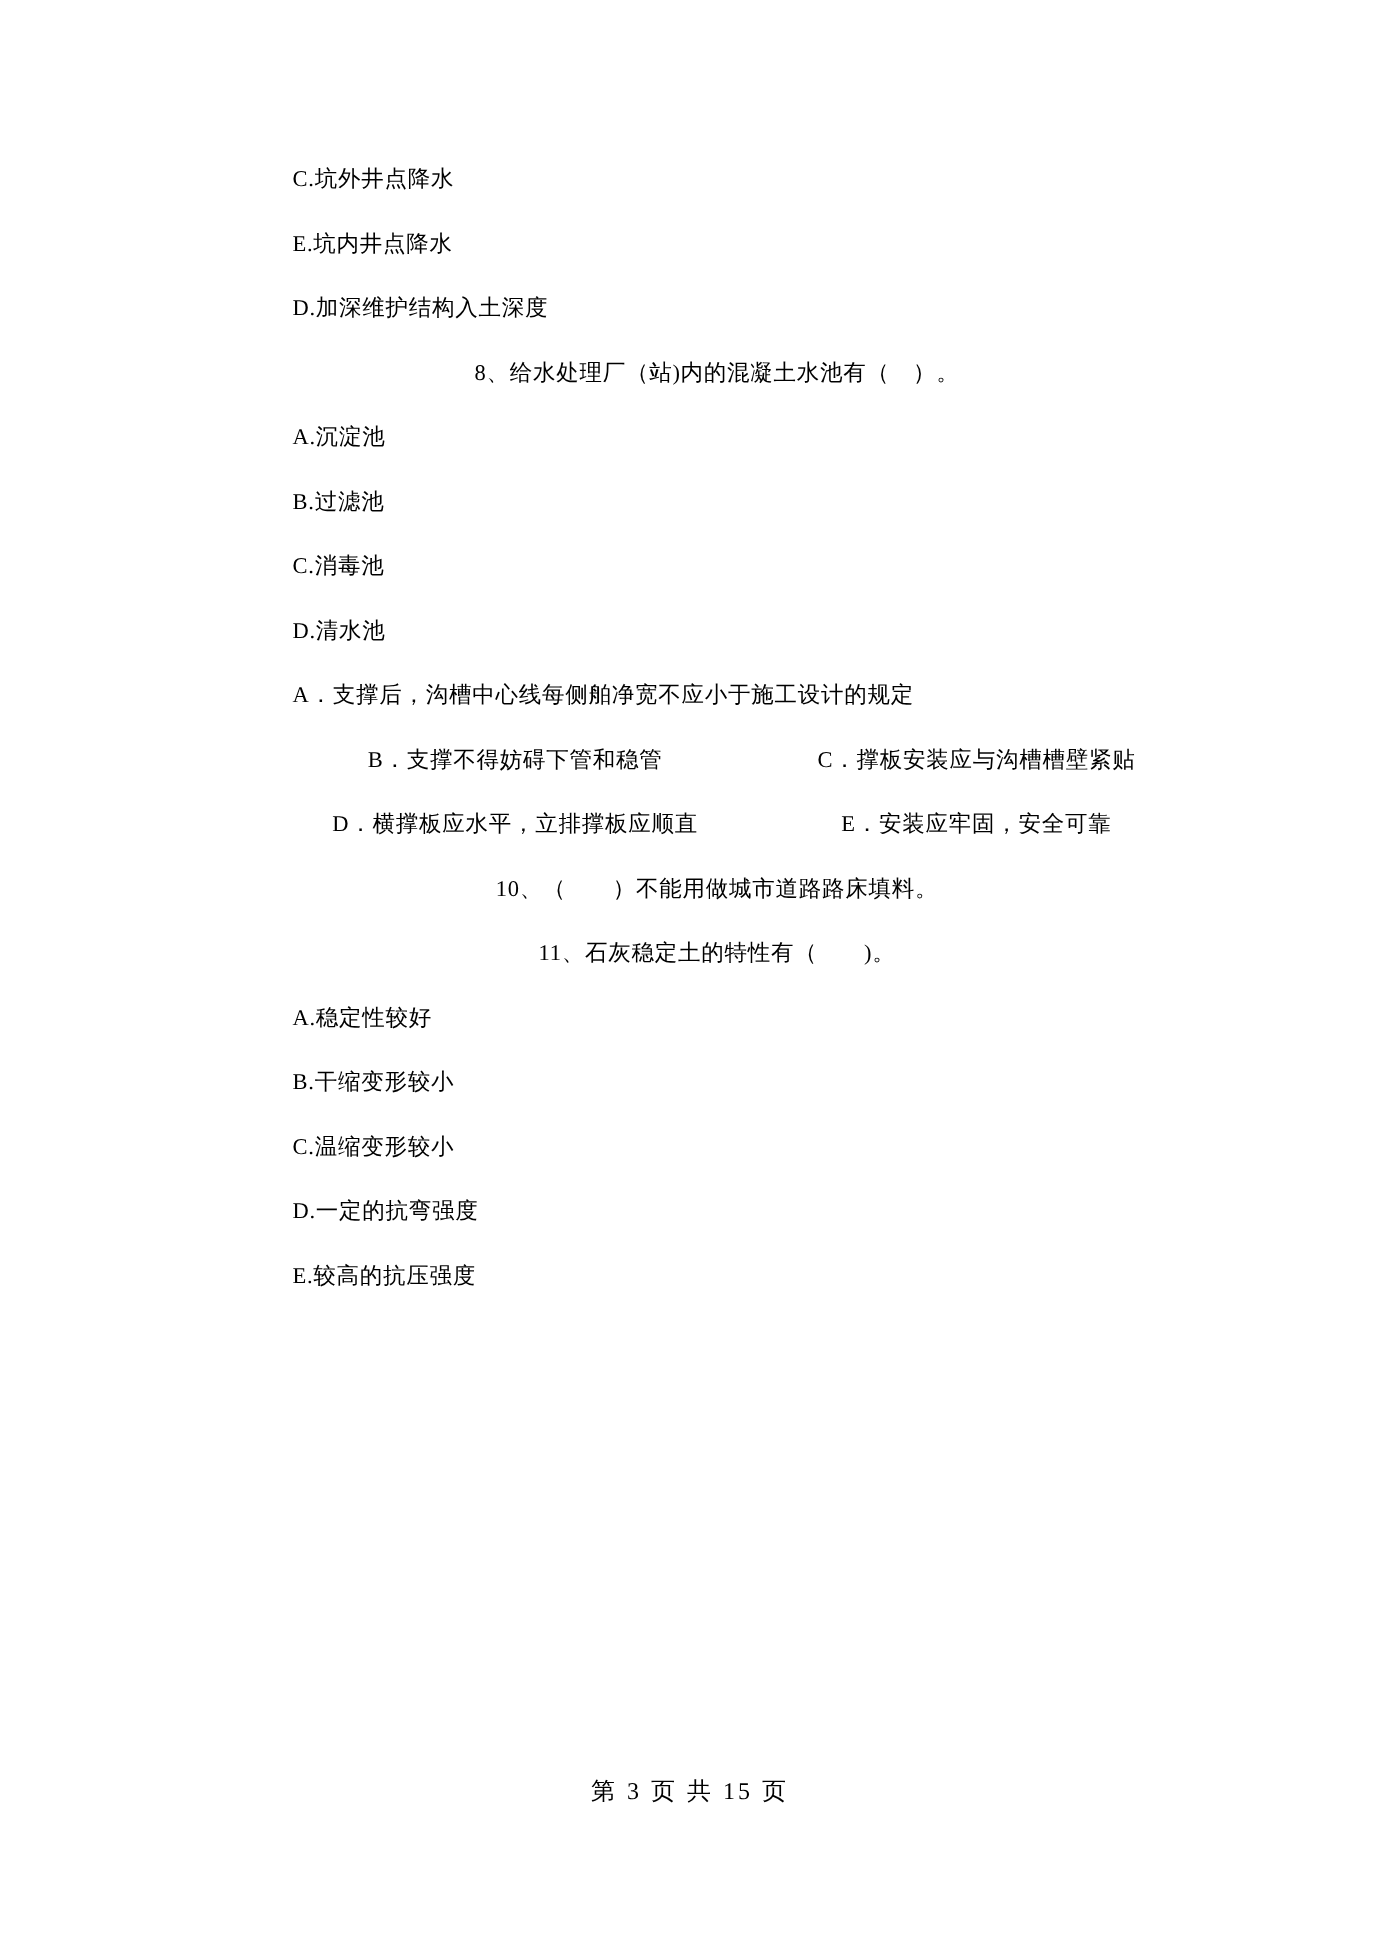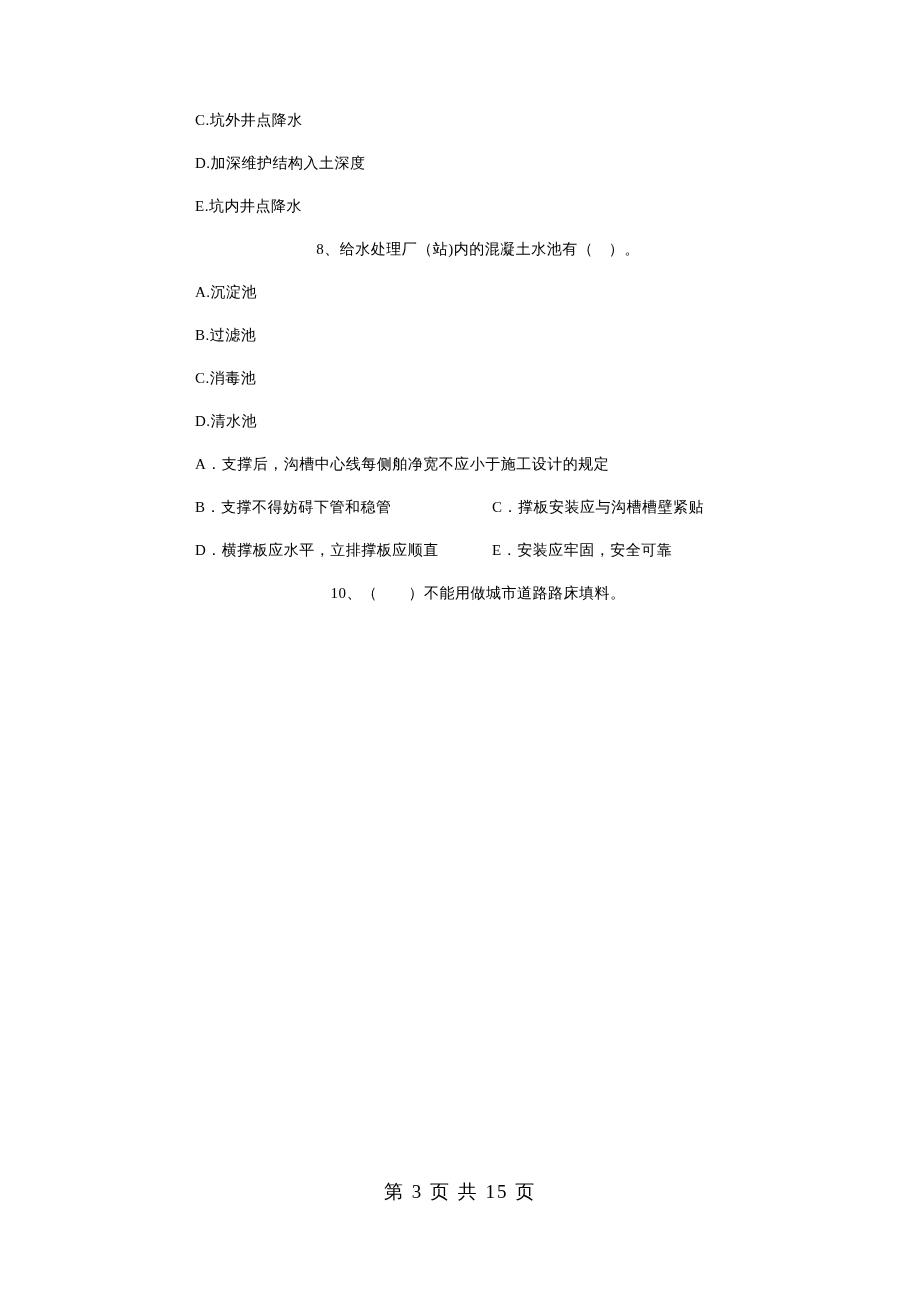--- a/index.html
+++ b/index.html
@@ -25,42 +25,43 @@
   .opt-container { padding-left: 49px; }
   .q-container { padding-left: 0; }
   .opt { margin-bottom: 28px; }
   .q   { margin-bottom: 28px; text-align: center; }
   .opt-tight { margin-bottom: 27px; }
   .gap-b22 { margin-bottom: 22px; }
   .two-col {
     display: flex;
     margin-bottom: 28px;
     padding-left: 49px;
+    text-align: center;
   }
   .two-col .col1 { width: 297px; }
   .two-col .col2 { flex: 1; }
   .footer {
     position: absolute;
     bottom: 97px;
     left: 0;
     width: 920px;
     text-align: center;
-    font-size: 19px;
+    font-size: 16px;
     letter-spacing: 2px;
   }
 </style>
 </head>
 <body>
 
 <div class="page">
 
   <div class="opt-container">
     <div class="line opt">C.坑外井点降水</div>
+    <div class="line opt">E.坑内井点降水</div>
     <div class="line opt">D.加深维护结构入土深度</div>
-    <div class="line opt">E.坑内井点降水</div>
   </div>
 
   <div class="q-container">
     <div class="line q">8、给水处理厂（站)内的混凝土水池有（　）。</div>
   </div>
   <div class="opt-container">
     <div class="line opt">A.沉淀池</div>
     <div class="line opt">B.过滤池</div>
     <div class="line opt">C.消毒池</div>
     <div class="line opt">D.清水池</div>
@@ -75,16 +76,26 @@
   </div>
   <div class="two-col">
     <div class="line col1">D．横撑板应水平，立排撑板应顺直</div>
     <div class="line col2">E．安装应牢固，安全可靠</div>
   </div>
 
   <div class="q-container">
     <div class="line q">10、（　　）不能用做城市道路路床填料。</div>
   </div>
 
+  <div class="q-container">
+    <div class="line q">11、石灰稳定土的特性有（　　)。</div>
+  </div>
+  <div class="opt-container">
+    <div class="line opt">A.稳定性较好</div>
+    <div class="line opt">B.干缩变形较小</div>
+    <div class="line opt">C.温缩变形较小</div>
+    <div class="line opt">D.一定的抗弯强度</div>
+    <div class="line gap-b22">E.较高的抗压强度</div>
+  </div>
 
 </div>
 
 <div class="footer">第 3 页 共 15 页</div>
 
 </body></html>

